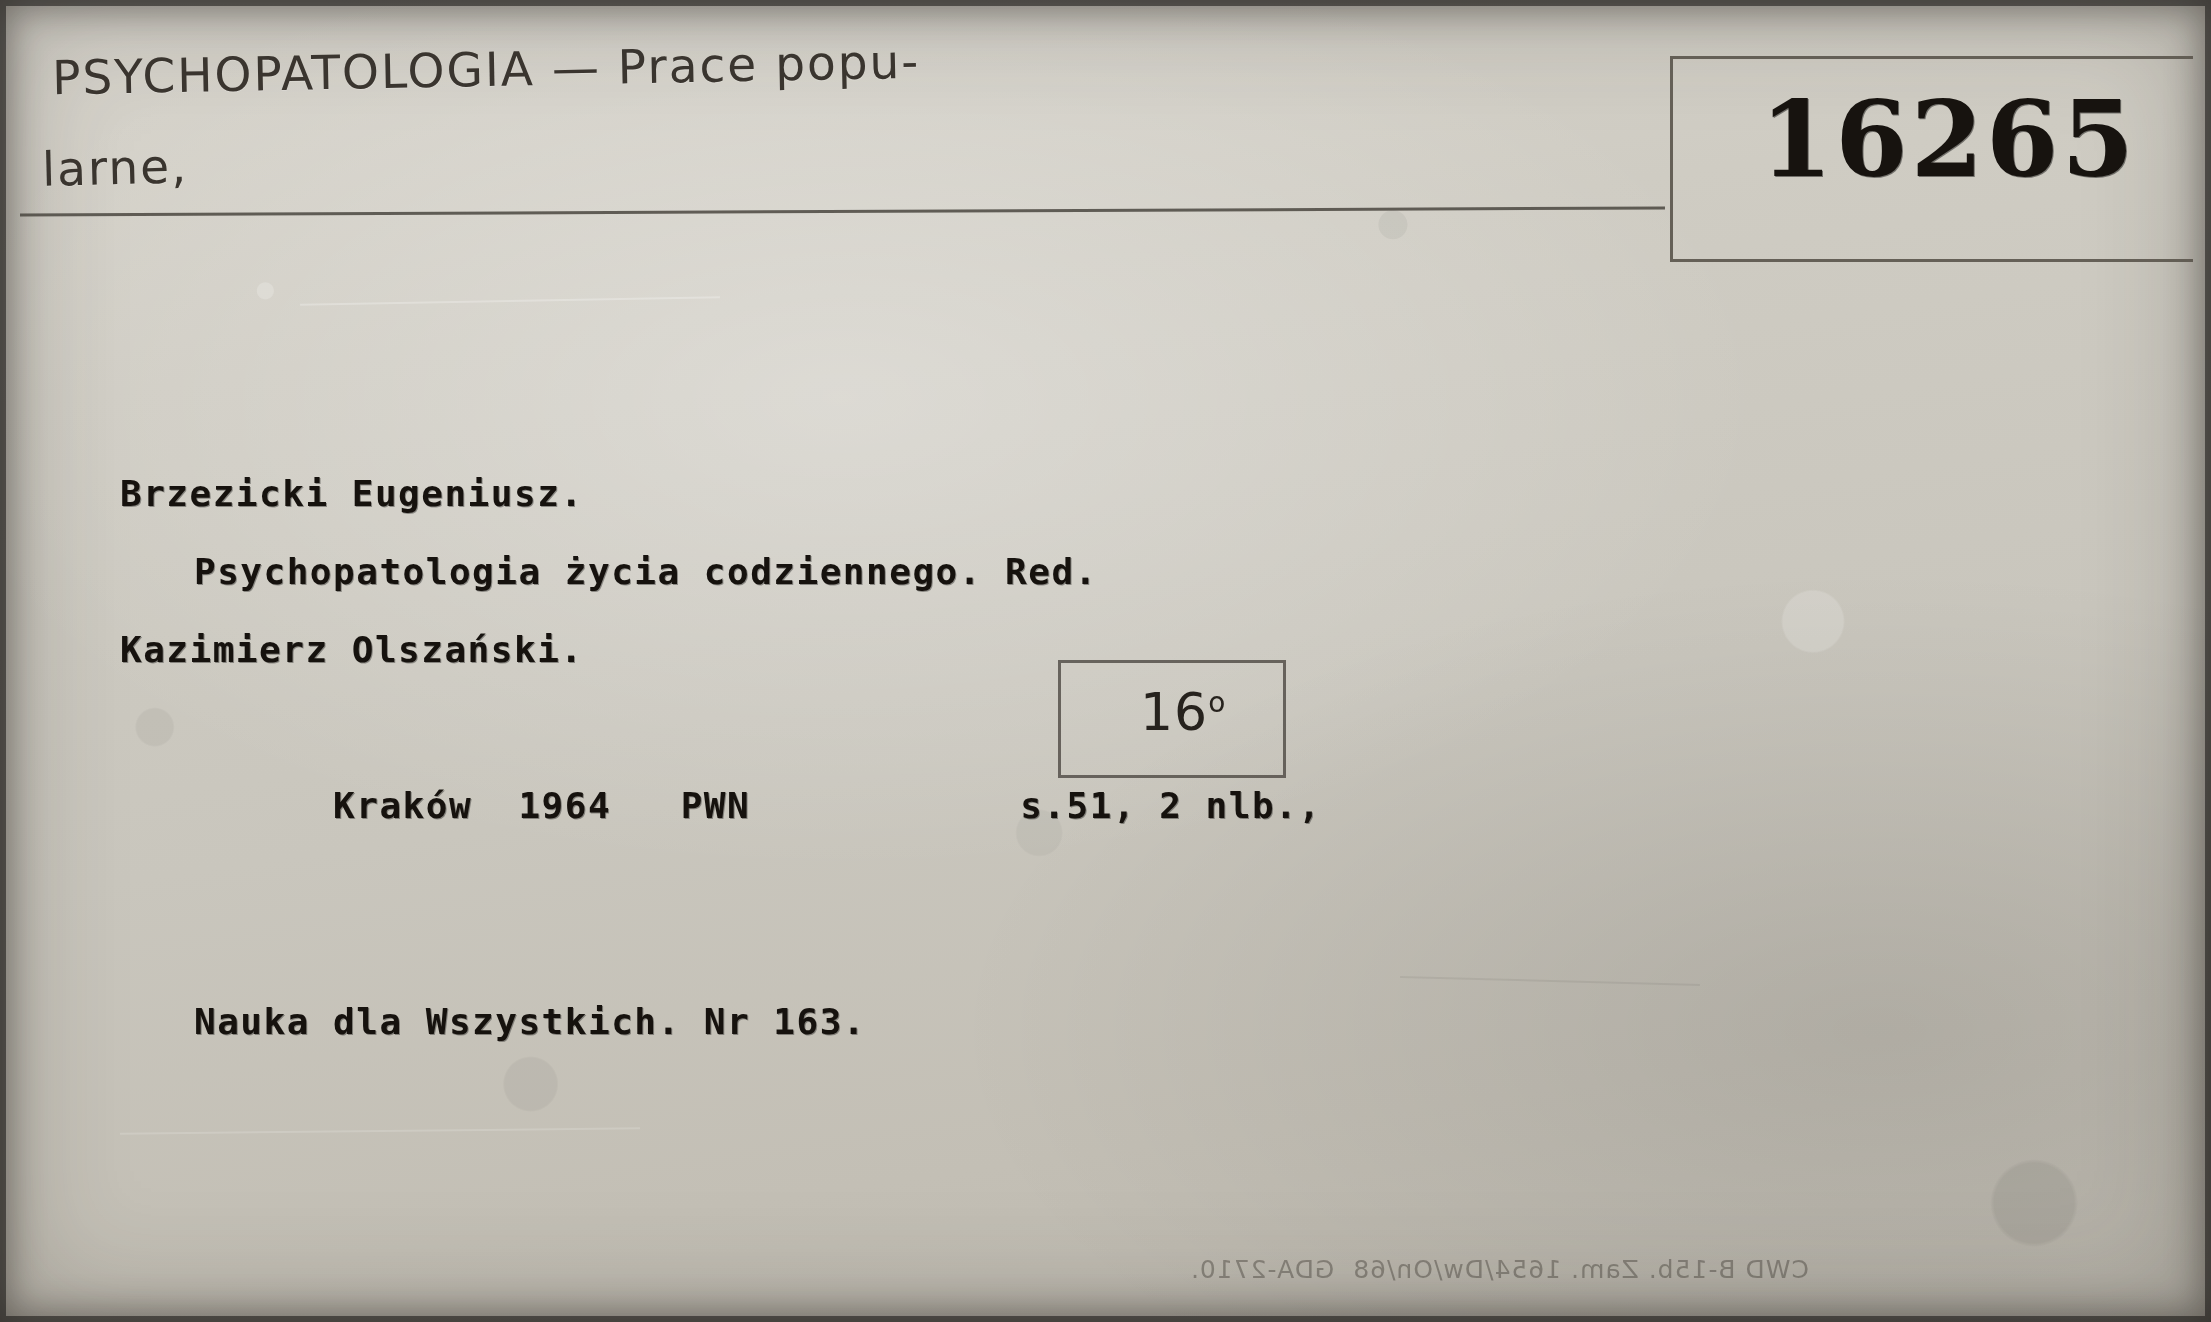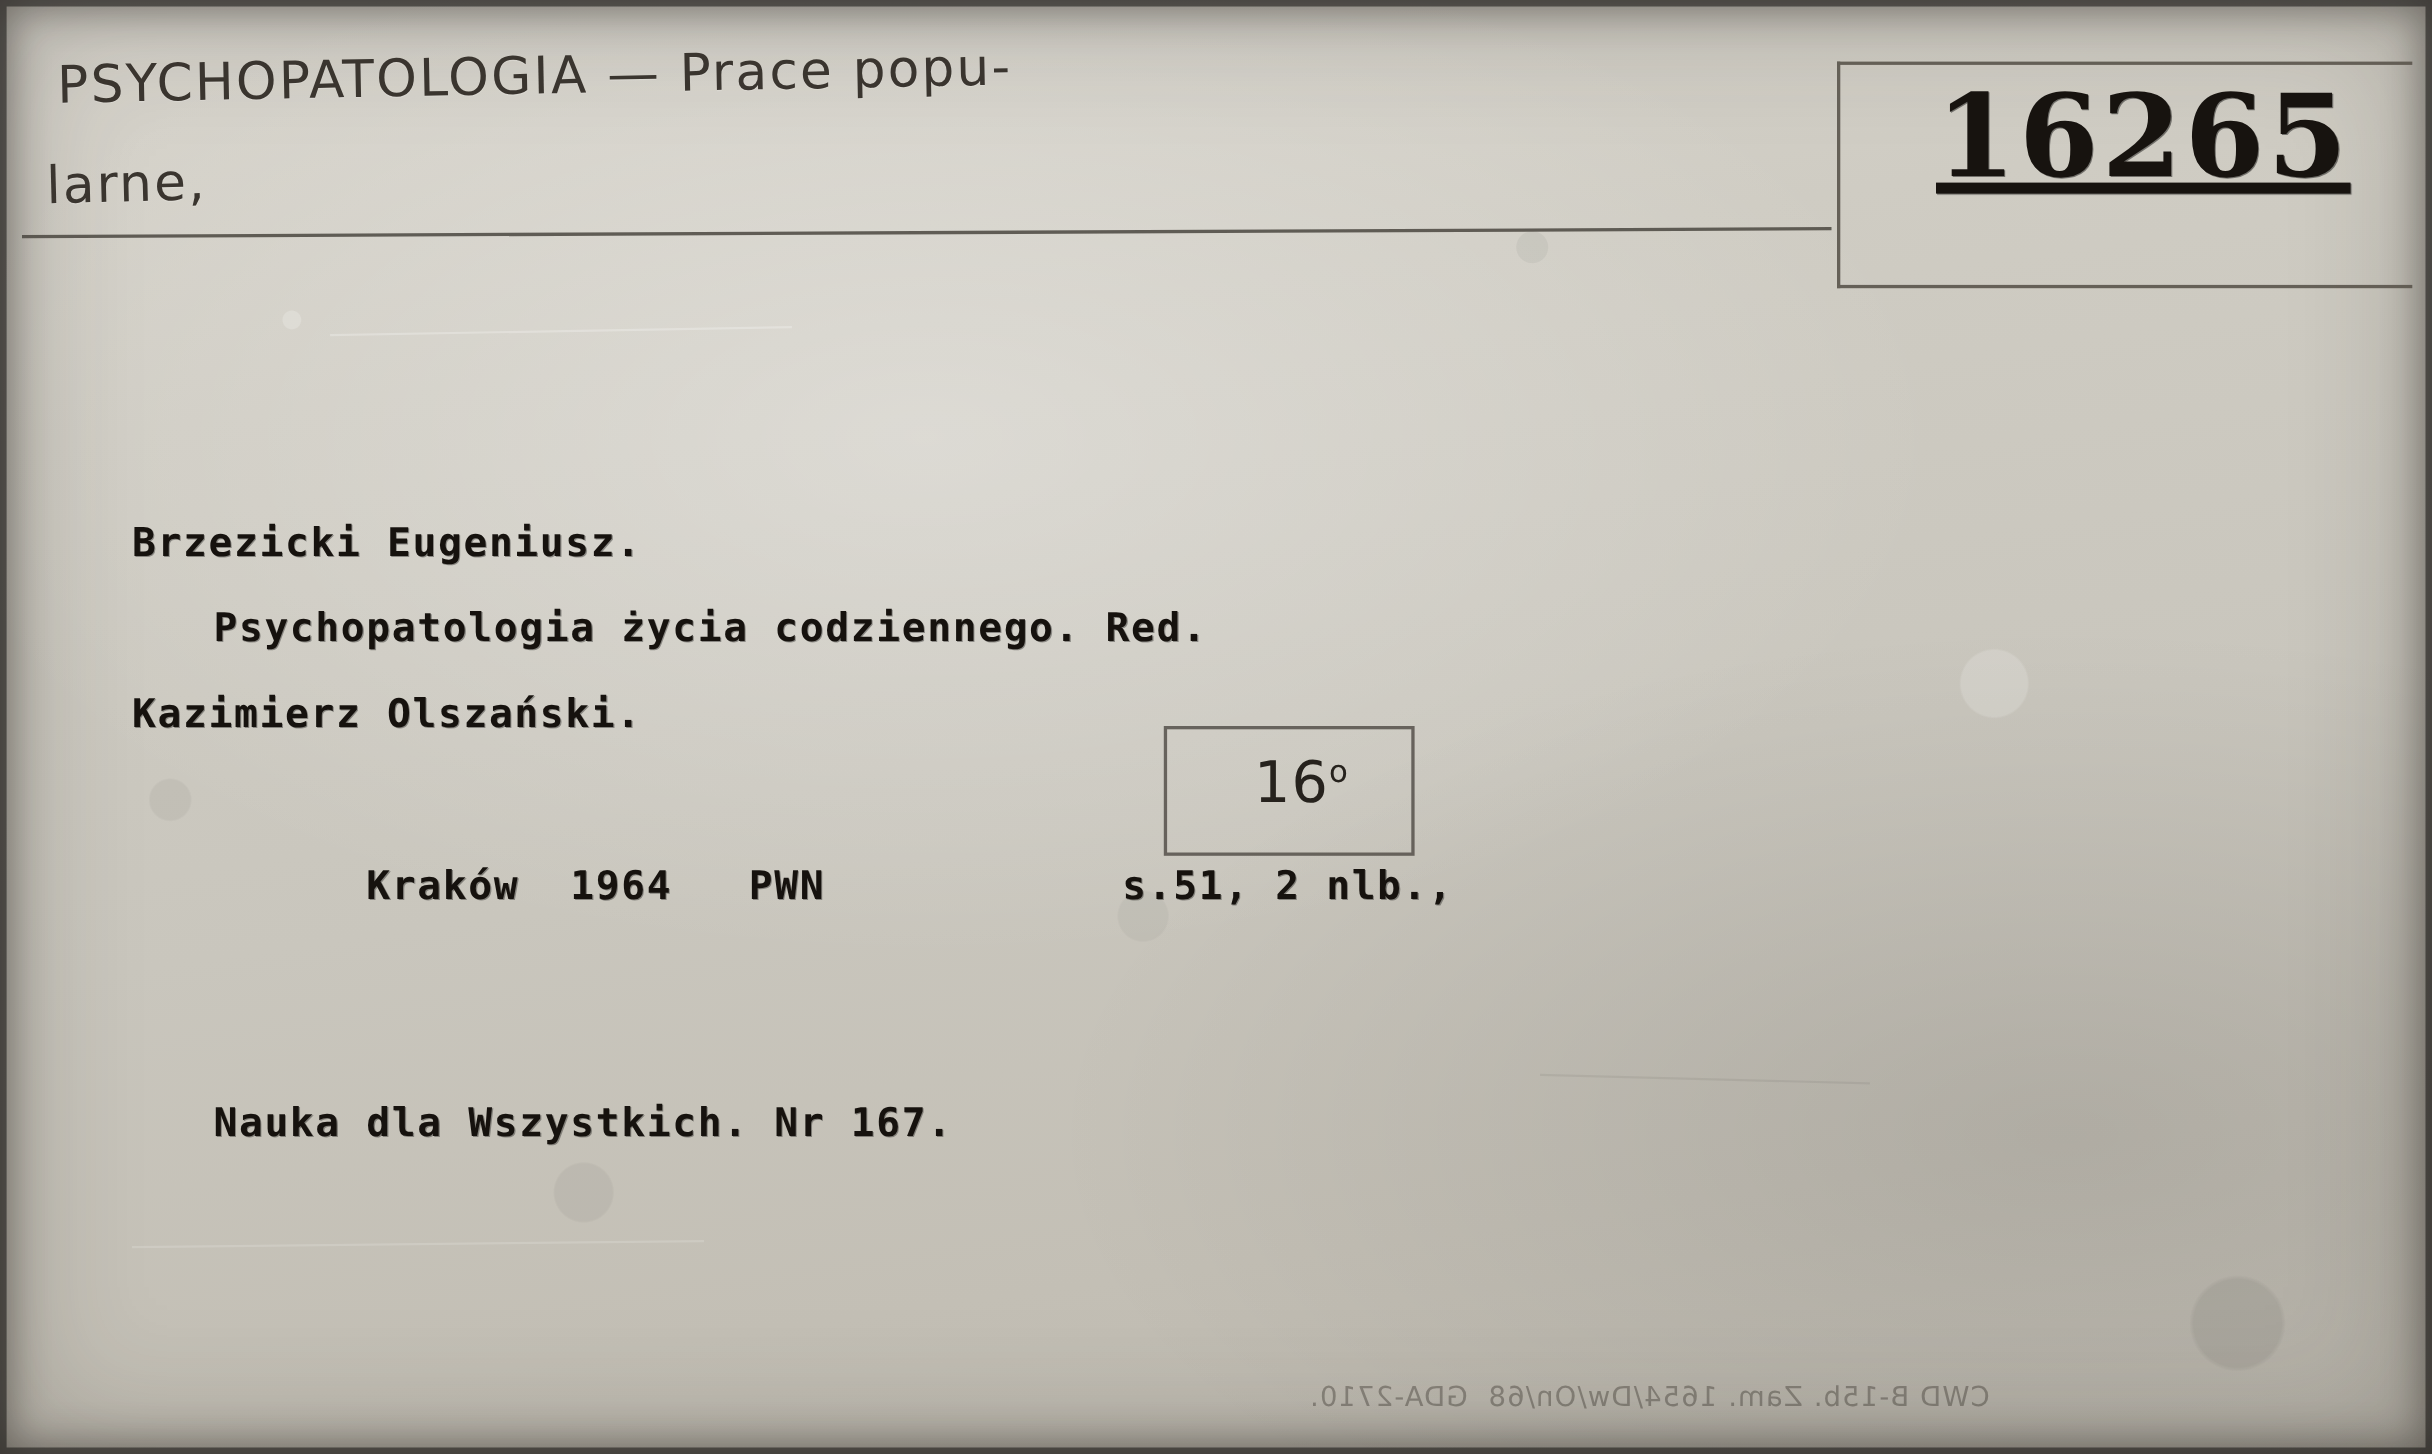--- a/index.html
+++ b/index.html
@@ -98,28 +98,27 @@
     top: 56px;
     width: 520px;
     height: 200px;
     border: 3px solid #5a554c;
     border-right: none;
     opacity: 0.9;
   }
   #acc-number {
     position: absolute;
     left: 1760px;
-    top: 62px;
+    top: 78px;
     font-family: "DejaVu Serif", serif;
     font-weight: 700;
     font-size: 104px;
     letter-spacing: 3px;
     color: #17130f;
     text-shadow: 1px 1px 0 rgba(0,0,0,0.45);
-    text-decoration: underline;
   }
 
   
   #body-text {
     position: absolute;
     left: 120px;
     top: 455px;
     width: 1950px;
     font-family: "DejaVu Sans Mono", monospace;
     font-weight: 700;
@@ -200,21 +199,21 @@
   <div id="acc-box"></div>
   <div id="acc-number">16265</div>
 
   <div id="body-text">
     <div class="tline">Brzezicki Eugeniusz.</div>
     <div class="tline indent1">Psychopatologia życia codziennego. Red.</div>
     <div class="tline">Kazimierz Olszański.</div>
     <div class="tline indent1">
       <span>Kraków  1964   PWN</span><span style="display:inline-block;width:270px;"></span><span>s.51, 2 nlb.,</span>
     </div>
-    <div class="tline indent1 gap-above">Nauka dla Wszystkich. Nr 167.</div>
+    <div class="tline indent1 gap-above">Nauka dla Wszystkich. Nr 163.</div>
   </div>
 
   <div id="format-box"></div>
   <div id="format-label"><span>16</span><sup>o</sup></div>
 
   <div id="footer-mirror">CWD B-15b. Zam. 1654/Dw/On/68  GDA-2710.</div>
 
 </div>
 
 </body></html>

